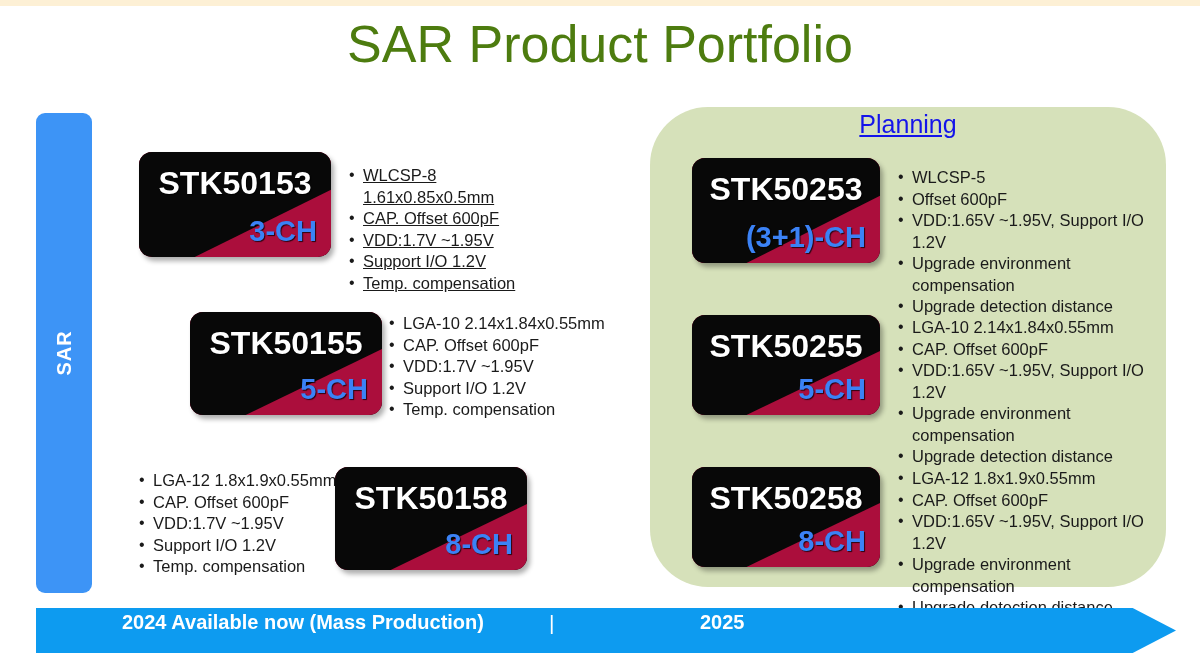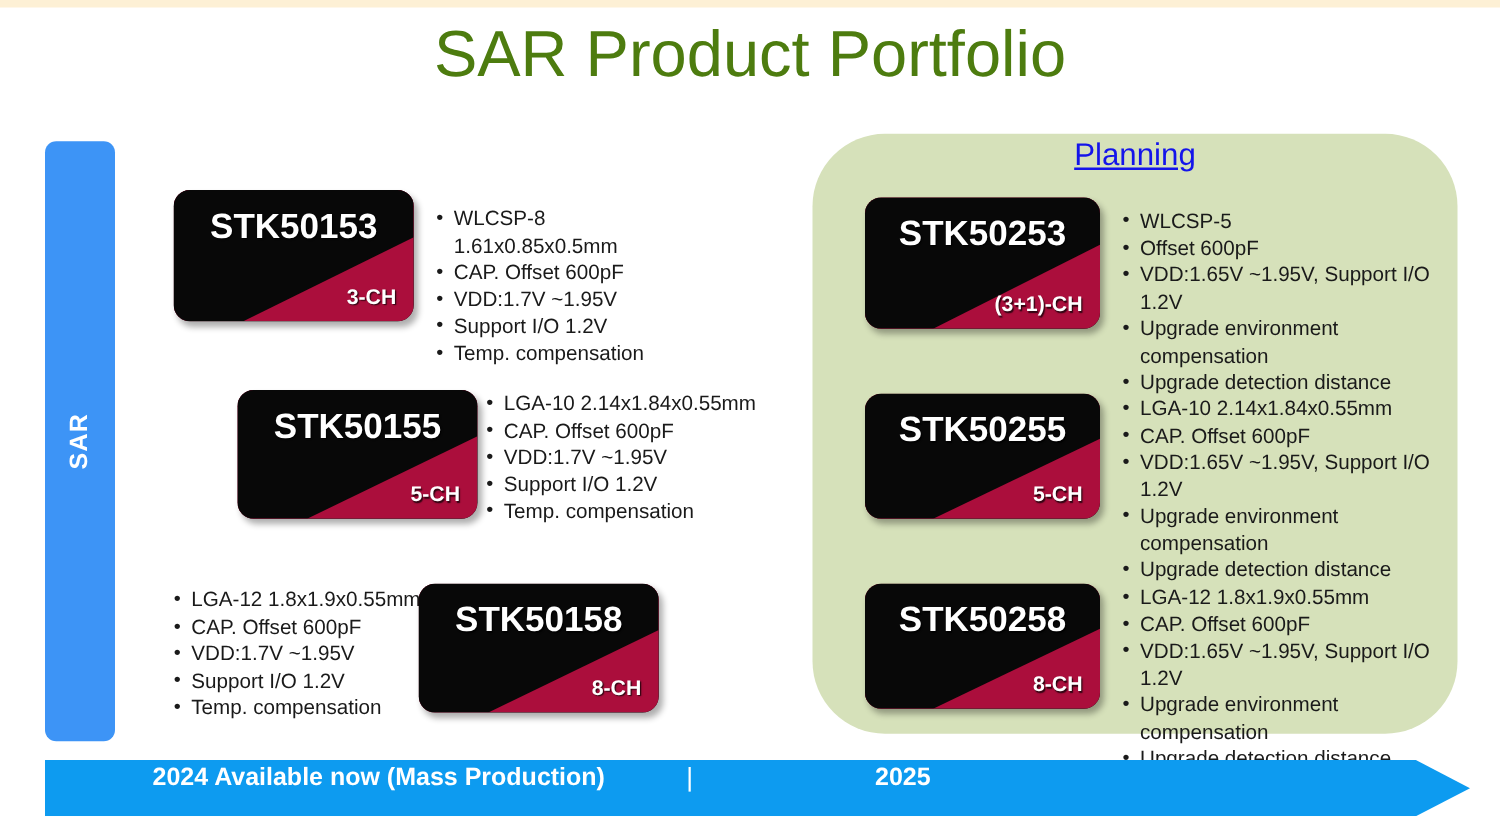--- a/index.html
+++ b/index.html
@@ -94,30 +94,30 @@
     
     clip-path: polygon(0% 0%, 100% 0%, 100% 36%, 29% 100%, 0% 100%);
   }
   .chip-name {
     position: absolute;
     left: 0; top: 13px;
     width: 100%;
     text-align: center;
     color: #ffffff;
     font-weight: bold;
-    font-size: 28px;
+    font-size: 32px;
     text-shadow: 1px 1px 1px rgba(0,0,0,0.85);
     white-space: nowrap;
   }
   .chip-ch {
     position: absolute;
     right: 14px; bottom: 9px;
-    color: #ffffff;
-    font-weight: bold;
-    font-size: 17px;
+    color: #3b82f6;
+    font-weight: bold;
+    font-size: 29px;
     text-shadow: 1px 1px 1px rgba(0,0,0,0.75);
     white-space: nowrap;
   }
 
   
   .bullets {
     position: absolute;
     color: #1a1a1a;
     font-size: 16.5px;
     line-height: 21.5px;
@@ -169,21 +169,21 @@
 
 <div class="planning-panel"></div>
 <div class="planning-title">Planning</div>
 
 <div class="chip" style="left:139px; top:152px; width:192px; height:105px;">
   <div class="chip-red"></div>
   <div class="chip-black"></div>
   <div class="chip-name">STK50153</div>
   <div class="chip-ch">3-CH</div>
 </div>
-<div class="bullets" style="left:348px; top:165px; width:250px;">
+<div class="bullets" style="left:348px; top:165px; width:250px;text-decoration:underline;">
   <div class="bullet-row"><span>WLCSP-8</span>
     <div class="bullet-cont" style="padding-left:0">1.61x0.85x0.5mm</div>
   </div>
   <div class="bullet-row">CAP. Offset 600pF</div>
   <div class="bullet-row">VDD:1.7V ~1.95V</div>
   <div class="bullet-row">Support I/O 1.2V</div>
   <div class="bullet-row">Temp. compensation</div>
 </div>
 
 <div class="chip" style="left:190px; top:312px; width:192px; height:103px;">

